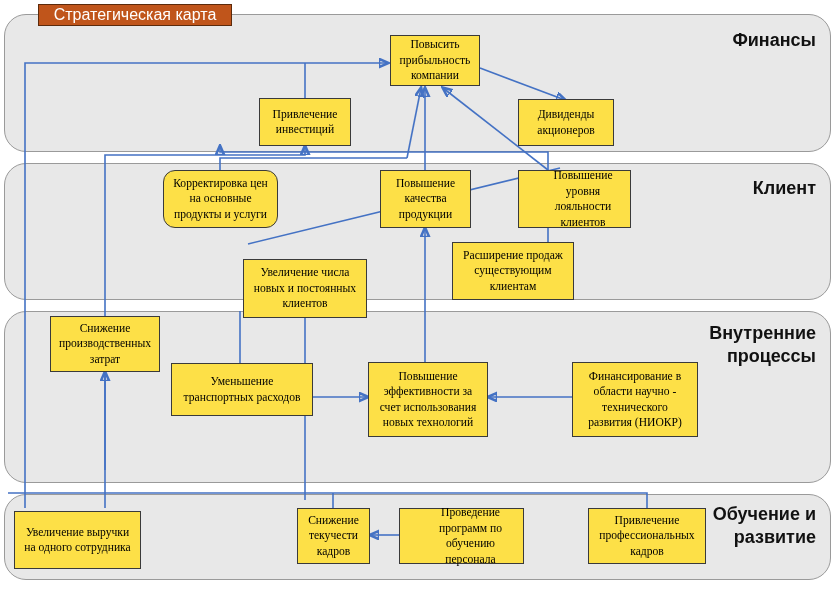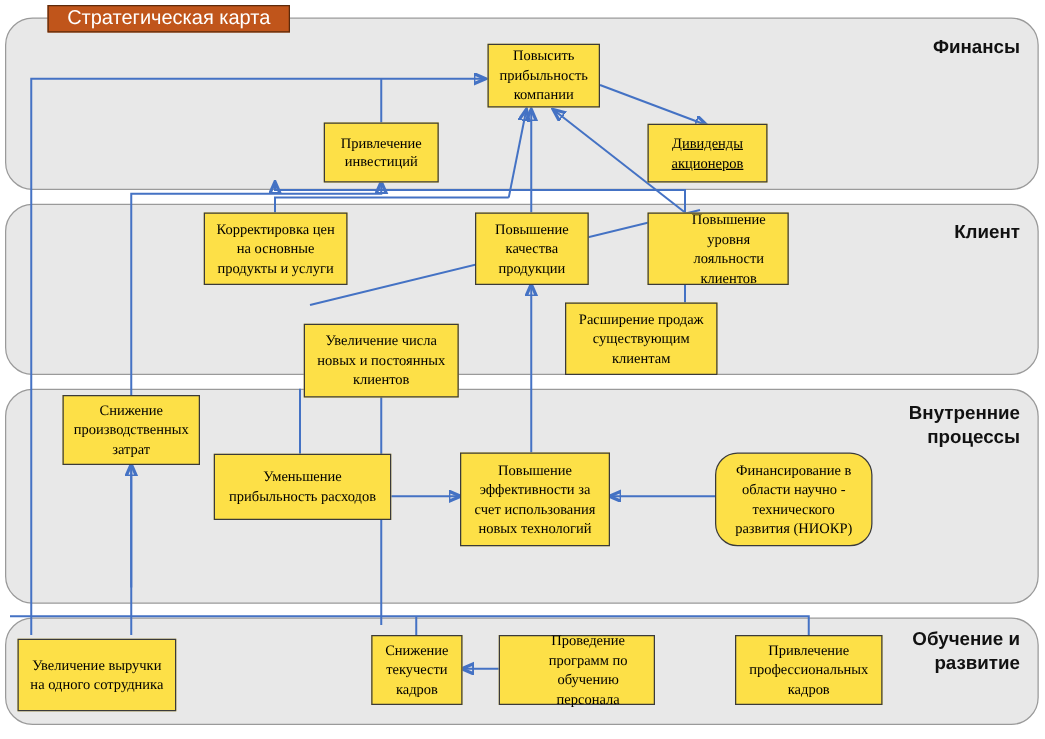--- a/index.html
+++ b/index.html
@@ -12,21 +12,21 @@
     background:#e8e8e8;
     border:1px solid #9a9a9a;
     border-radius:22px;
     box-sizing:border-box;
   }
   .panel-label{
     position:absolute;
     right:14px;
     font-family:"Liberation Sans",sans-serif;
     font-weight:bold;
-    font-size:15px;
+    font-size:18px;
     color:#111111;
     text-align:right;
     line-height:1.25;
     white-space:pre-line;
   }
 
   
   #title-badge{
     position:absolute;
     left:38px; top:4px;
@@ -137,24 +137,24 @@
 
   <div id="title-badge">Стратегическая карта</div>
 
   <div class="node" style="left:390px; top:35px; width:90px; height:51px;">Повысить
 прибыльность
 компании</div>
 
   <div class="node" style="left:259px; top:98px; width:92px; height:48px;">Привлечение
 инвестиций</div>
 
-  <div class="node" style="left:518px; top:99px; width:96px; height:47px;text-decoration:underline;">Дивиденды
+  <div class="node" style="left:518px; top:99px; width:96px; height:47px;">Дивиденды
 акционеров</div>
 
-  <div class="node" style="left:163px; top:170px; width:115px; height:58px;">Корректировка цен
+  <div class="node" style="left:163px; top:170px; width:115px; height:58px;border-radius:12px;">Корректировка цен
 на основные
 продукты и услуги</div>
 
   <div class="node" style="left:380px; top:170px; width:91px; height:58px;">Повышение
 качества
 продукции</div>
 
   <div class="node" style="left:518px; top:170px; width:113px; height:58px;padding-left:20px;">Повышение уровня
 лояльности
 клиентов</div>
@@ -165,28 +165,28 @@
 
   <div class="node" style="left:452px; top:242px; width:122px; height:58px;">Расширение продаж
 существующим
 клиентам</div>
 
   <div class="node" style="left:50px; top:316px; width:110px; height:56px;">Снижение
 производственных
 затрат</div>
 
   <div class="node" style="left:171px; top:363px; width:142px; height:53px;">Уменьшение
-прибыльность расходов</div>
+транспортных расходов</div>
 
   <div class="node" style="left:368px; top:362px; width:120px; height:75px;">Повышение
 эффективности за
 счет использования
 новых технологий</div>
 
-  <div class="node" style="left:572px; top:362px; width:126px; height:75px;border-radius:18px;">Финансирование в
+  <div class="node" style="left:572px; top:362px; width:126px; height:75px;">Финансирование в
 области научно -
 технического
 развития (НИОКР)</div>
 
   <div class="node" style="left:14px; top:511px; width:127px; height:58px;">Увеличение выручки
 на одного сотрудника</div>
 
   <div class="node" style="left:297px; top:508px; width:73px; height:56px;">Снижение
 текучести
 кадров</div>

